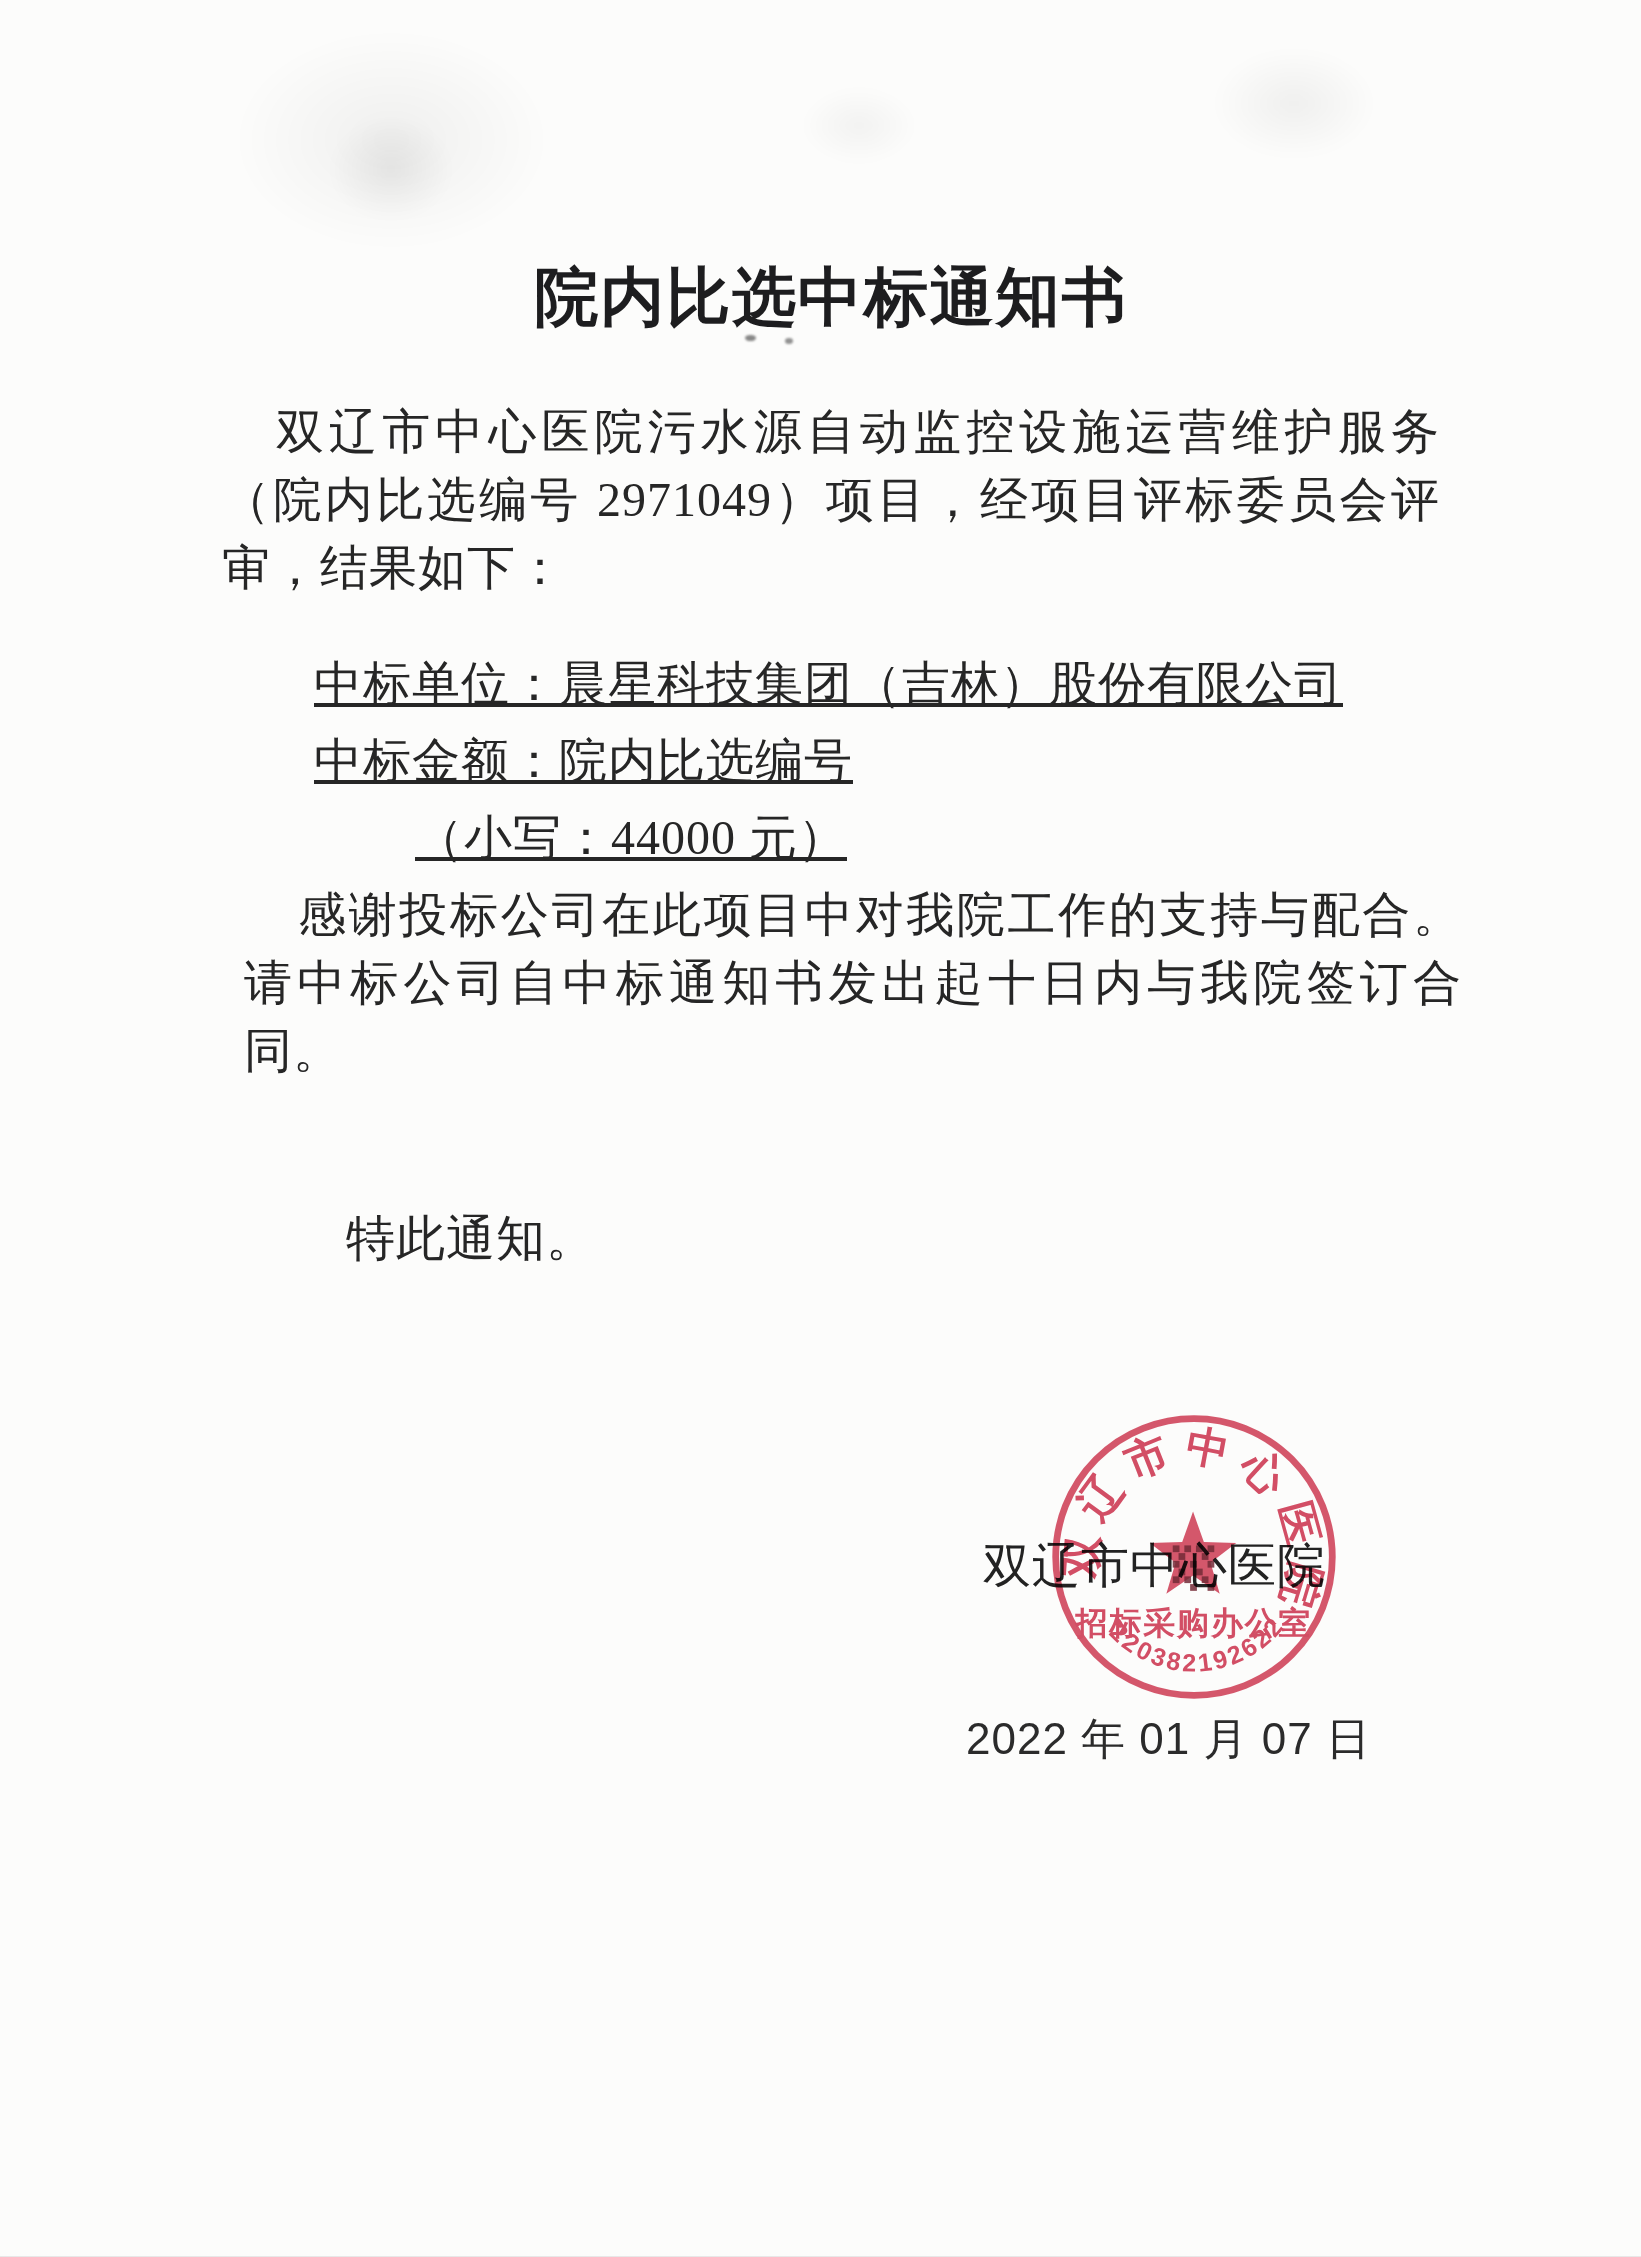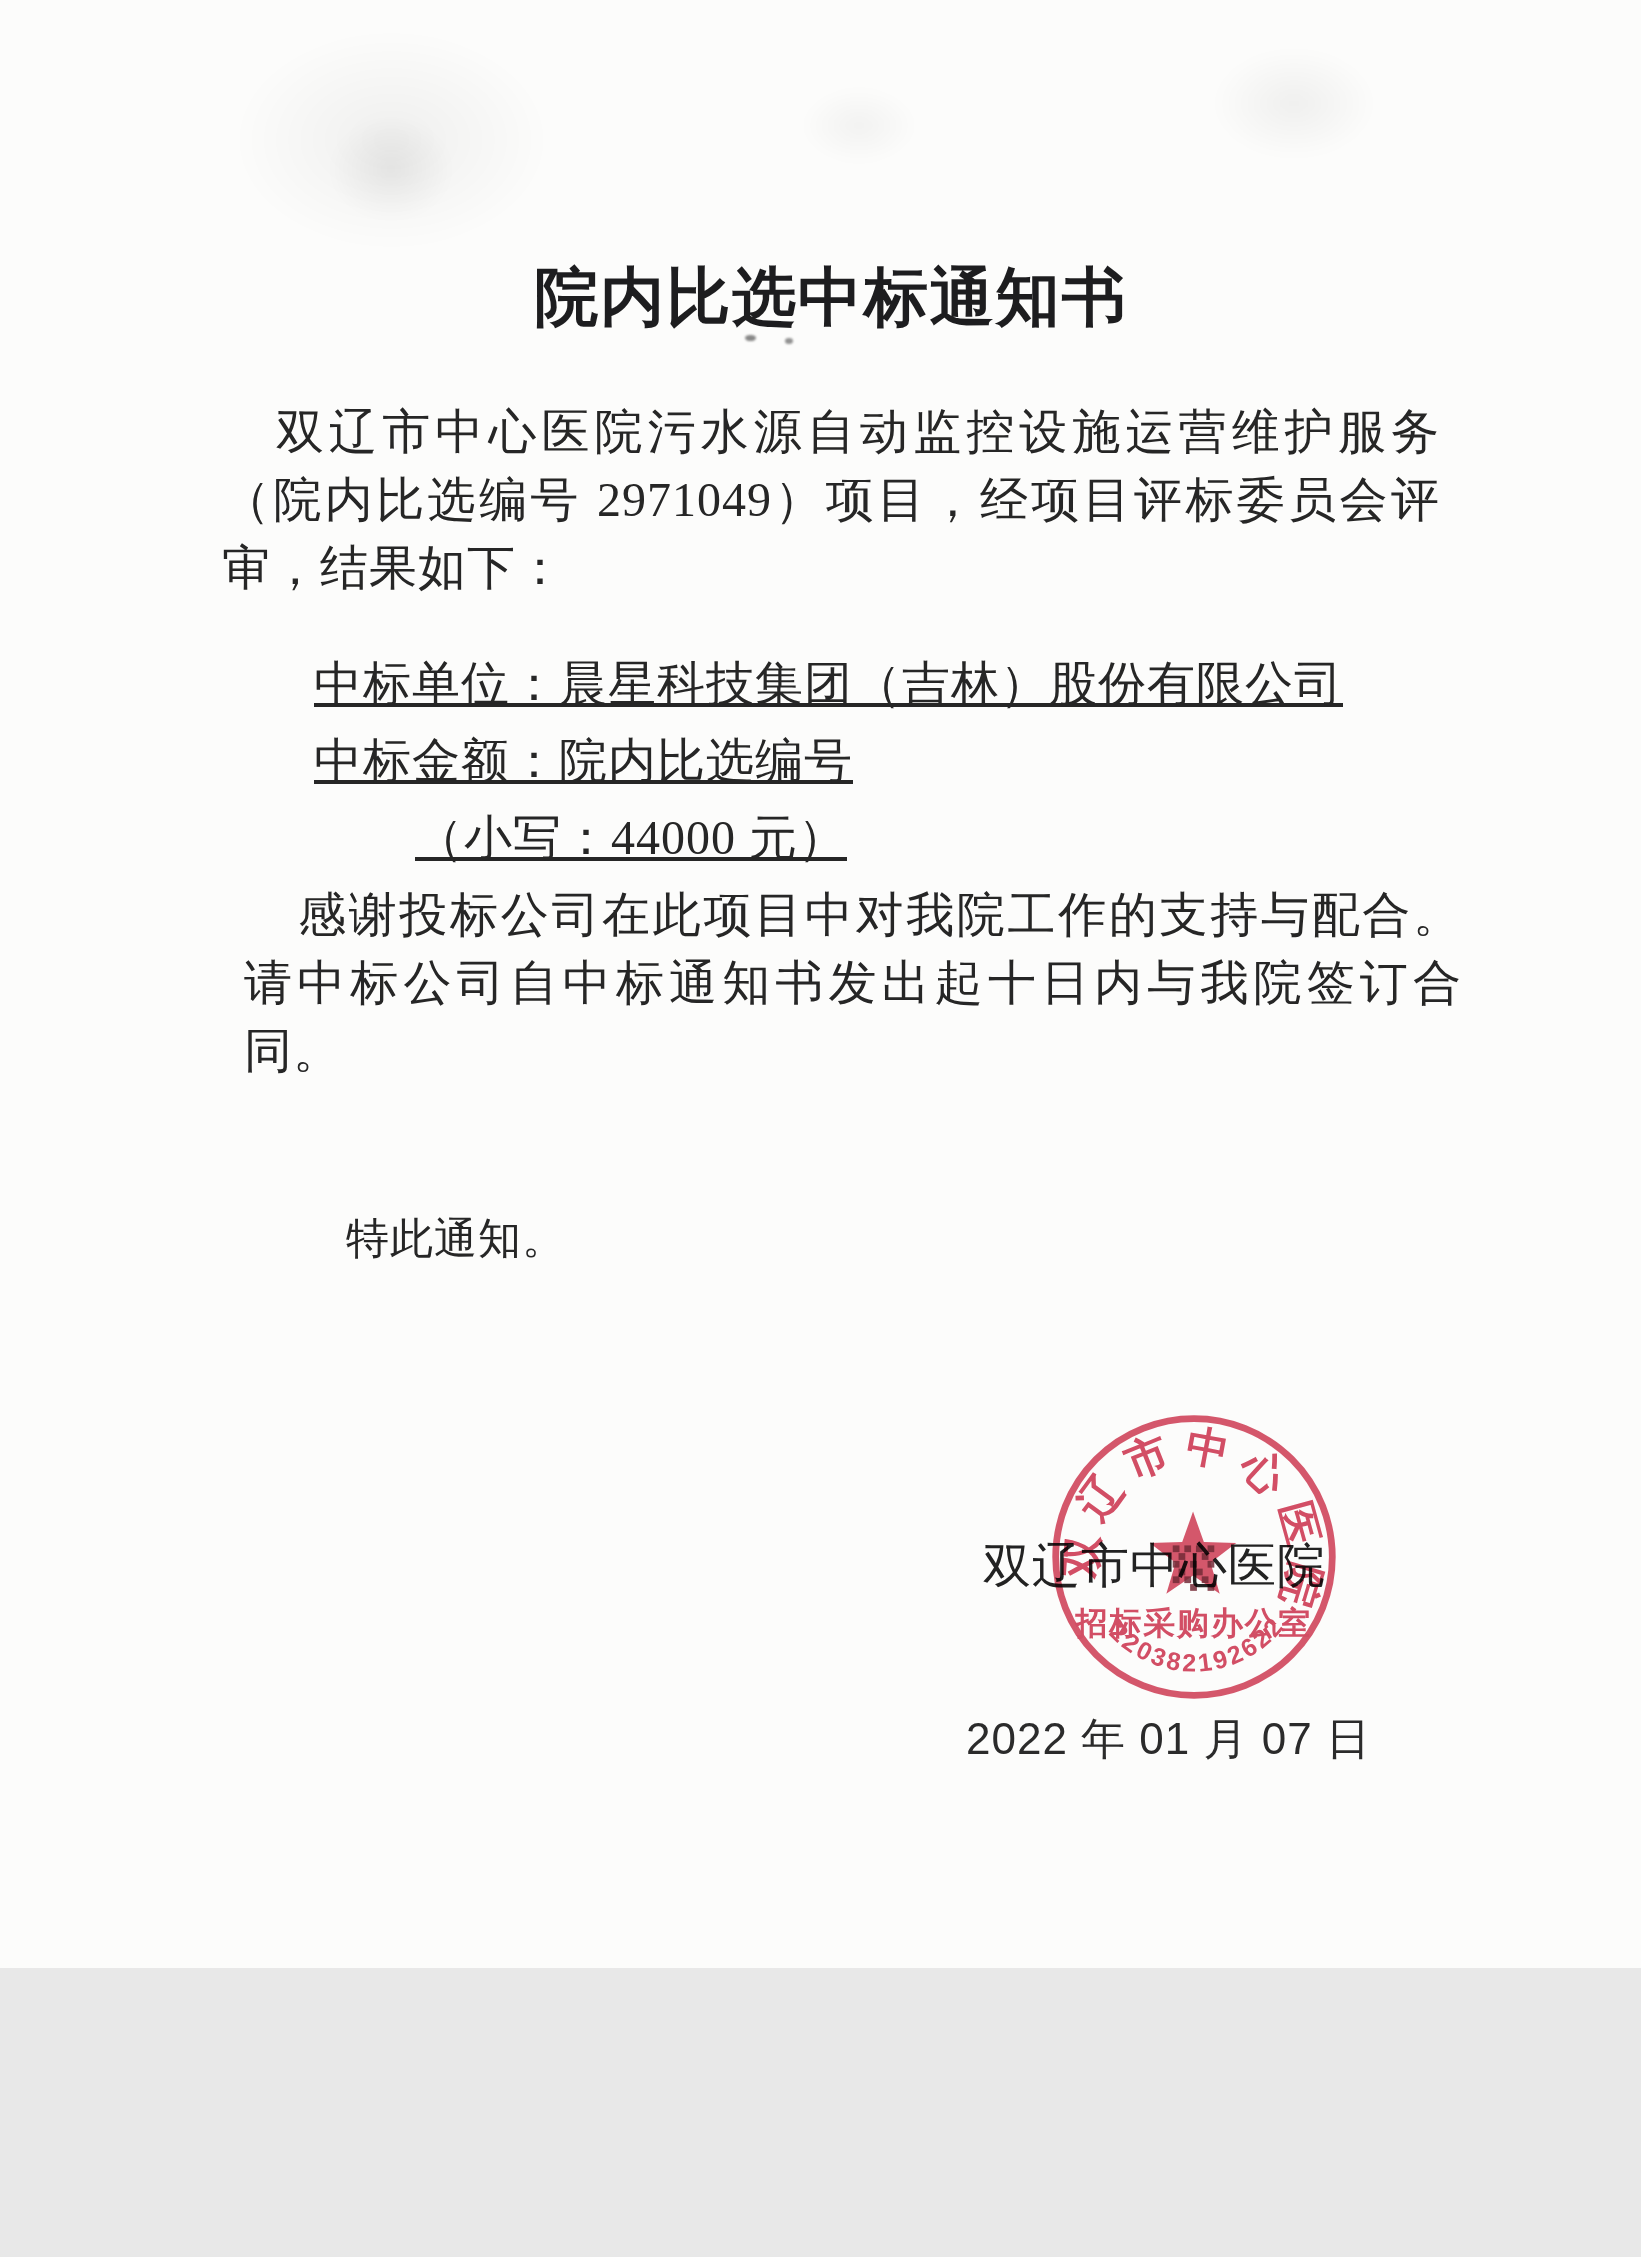--- a/index.html
+++ b/index.html
@@ -1,18 +1,18 @@
 <!DOCTYPE html>
 <html><head>
 <meta charset="utf-8">
 <style>
   html,body{margin:0;padding:0;background:#e8e8e8;}
   .page{
     position:relative;
-    width:1641px;height:1968px;
+    width:1641px;height:2256px;
     margin:0 auto;
     background:#fcfcfb;
     overflow:hidden;
     color:#262626;
     font-family:"Liberation Serif","DejaVu Serif",serif;
   }
   
   .artifact{position:absolute;pointer-events:none;border-radius:50%;}
   .a1{left:232px;top:29px;width:319px;height:222px;background:radial-gradient(ellipse at center,rgba(0,0,0,0.05),rgba(0,0,0,0) 70%);filter:blur(5.8px);}
   .a2{left:328px;top:116px;width:126px;height:106px;background:radial-gradient(ellipse at center,rgba(0,0,0,0.06),rgba(0,0,0,0) 70%);filter:blur(3.9px);}
@@ -31,21 +31,21 @@
   .para{
     position:absolute;left:222px;width:1218px;margin:0;
     font-size:48px;line-height:68px;letter-spacing:1px;
     text-align:justify;
   }
   .intro{top:398px;text-indent:54px;}
   .thanks{top:881px;text-indent:54px;margin-left:22px;}
   .award{position:absolute;left:222px;top:645px;width:1218px;font-size:48px;}
   .award .line{height:77px;line-height:77px;padding-left:92px;letter-spacing:1px;text-decoration:underline;}
   .award .line.small{padding-left:193px;}
-  .closing{position:absolute;left:222px;top:1205px;width:1218px;margin:0;font-size:43px;line-height:68px;padding-left:124px;letter-spacing:1px;}
+  .closing{position:absolute;left:222px;top:1205px;width:1218px;margin:0;font-size:49px;line-height:68px;padding-left:124px;letter-spacing:1px;}
   .issuer{position:absolute;left:983px;top:1537px;font-size:48px;line-height:1.2;letter-spacing:1px;color:#222;}
   .date{
     position:absolute;left:966px;top:1713px;font-size:44px;line-height:1.2;
     font-family:"Liberation Sans","DejaVu Sans",sans-serif;color:#2b2b2b;letter-spacing:1px;
   }
   .stamp{
     position:absolute;left:1047px;top:1410px;width:294px;height:294px;
     mix-blend-mode:multiply;opacity:0.93;
   }
   .stamp text{font-family:"Liberation Sans","DejaVu Sans",sans-serif;}

